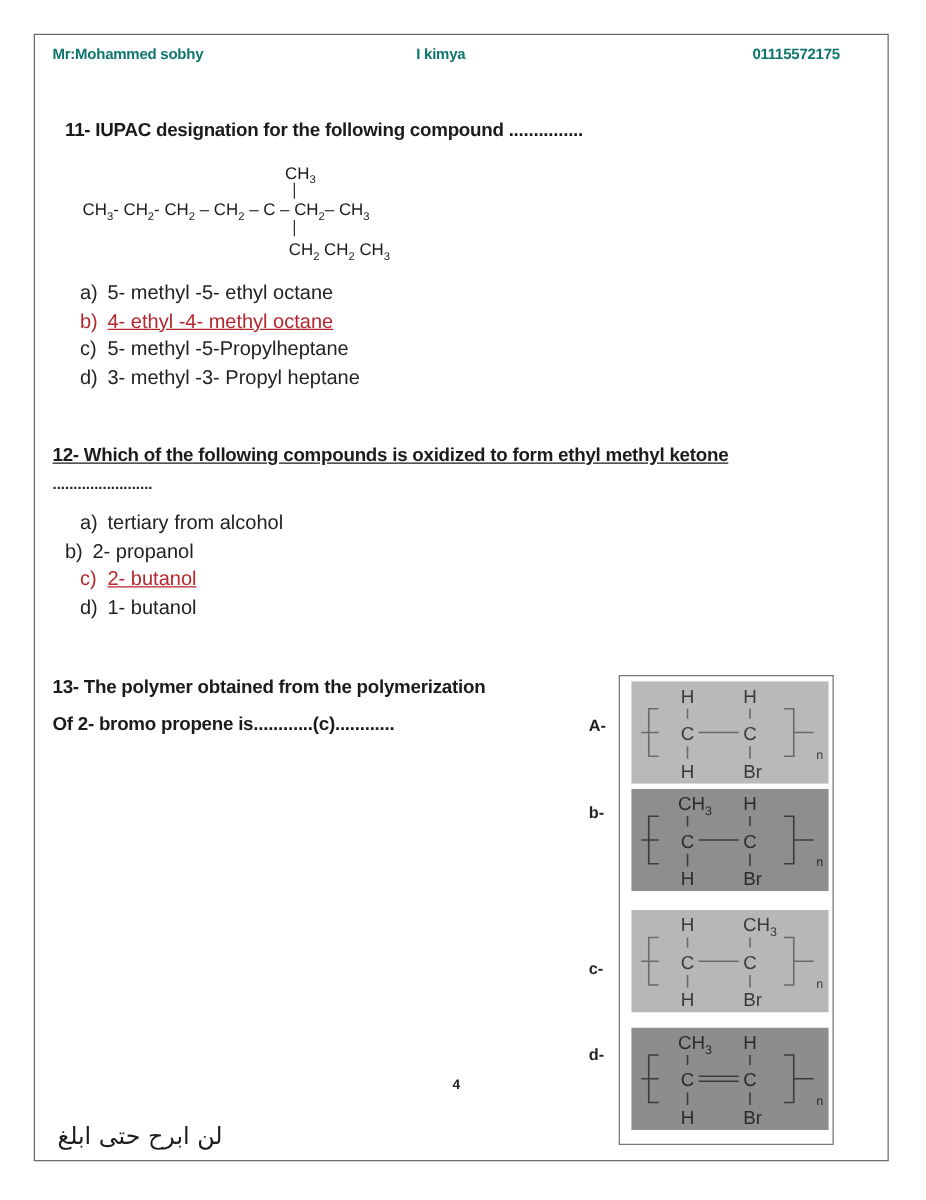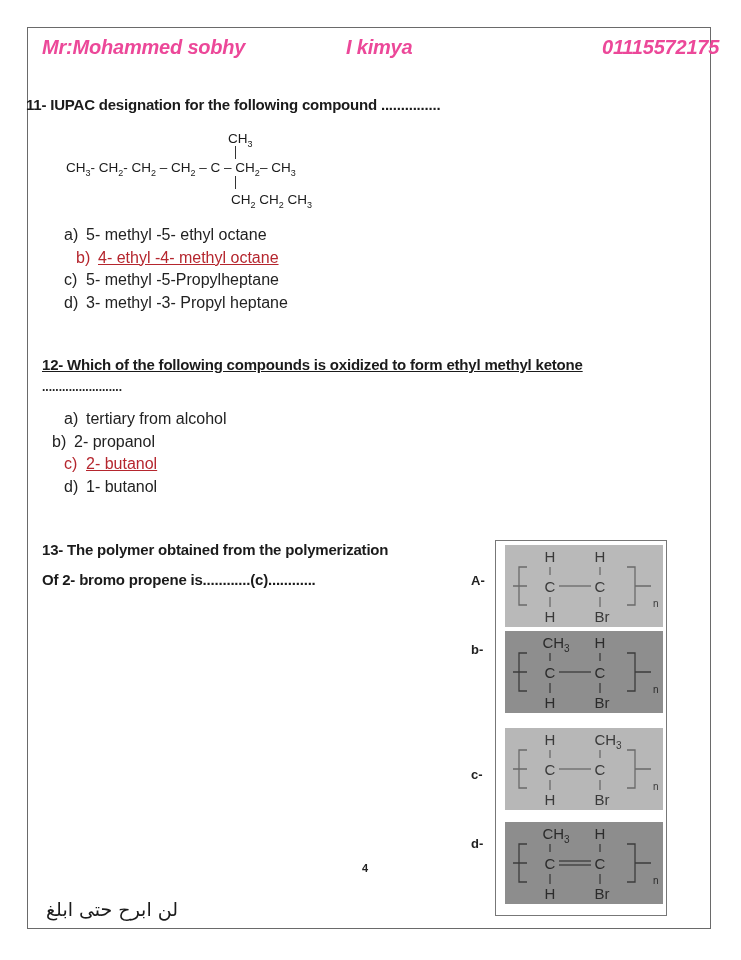--- a/index.html
+++ b/index.html
@@ -1,20 +1,20 @@
 <!DOCTYPE html>
 <html><head>
 <meta charset="utf-8">
 <style>
   html, body { margin:0; padding:0; background:#ffffff; }
   body { width:741px; height:960px; position:relative; overflow:hidden;
          font-family:"Liberation Sans", "DejaVu Sans", sans-serif; color:#1a1a1a; }
   .page-border { position:absolute; left:27px; top:27px; width:684px; height:902px;
                  border:1.5px solid #6a6a6a; box-sizing:border-box; }
-  .hdr { position:absolute; top:36px; font-weight:bold; font-size:20px; color:#ec4899; letter-spacing:-0.2px;font-style:italic; }
+  .hdr { position:absolute; top:36px; font-weight:bold; font-size:12px; color:#0f766e; letter-spacing:-0.2px; }
   .q-title { position:absolute; font-weight:bold; font-size:15px; color:#1b1b1b; letter-spacing:-0.2px; white-space:nowrap; }
   .opt { position:absolute; font-size:16px; color:#222; white-space:nowrap; }
   .opt .lbl { display:inline-block; width:22px; }
   .opt.correct { color:#b5262e; }
   .opt.correct .txt { text-decoration:underline; }
   .dots { position:absolute; font-weight:bold; font-size:12px; letter-spacing:0px; color:#222; }
   
   .formula { position:absolute; font-size:13.5px; color:#1b1b1b; white-space:nowrap; }
   .formula sub { font-size:9px; }
   .vline { position:absolute; width:1px; background:#333; }
@@ -26,36 +26,36 @@
   .struct svg { width:100%; height:100%; display:block; }
   .pagenum { position:absolute; left:362px; top:862px; font-size:11px; font-weight:bold; color:#222; }
   .arabic { position:absolute; left:46px; top:898px; font-size:19px; color:#1b1b1b; direction:rtl; font-family:"DejaVu Sans", sans-serif; }
 </style>
 </head>
 <body>
 
 <div class="page-border"></div>
 
 <div class="hdr" style="left:42px;">Mr:Mohammed sobhy</div>
-<div class="hdr" style="left:333px;margin-left:13px;">I kimya</div>
+<div class="hdr" style="left:333px;">I kimya</div>
 <div class="hdr" style="left:602px;">01115572175</div>
 
-<div class="q-title" style="left:26px; top:96px;">11- IUPAC designation for the following compound ...............</div>
+<div class="q-title" style="left:52px; top:96px;">11- IUPAC designation for the following compound ...............</div>
 
 <div>
   <div class="formula" style="left:228px; top:131px;">CH<sub>3</sub></div>
   <div class="vline" style="left:235px; top:146px; height:13px;"></div>
   <div class="formula" style="left:66px; top:160px;">CH<sub>3</sub>- CH<sub>2</sub>- CH<sub>2</sub> – CH<sub>2</sub> – C – CH<sub>2</sub>– CH<sub>3</sub></div>
   <div class="vline" style="left:235px; top:176px; height:13px;"></div>
   <div class="formula" style="left:231px; top:192px;">CH<sub>2</sub> CH<sub>2</sub> CH<sub>3</sub></div>
 </div>
 
 <div id="q11-options">
     <div class="opt" style="left: 64px; top: 226px;"><span class="lbl">a)</span><span class="txt">5- methyl -5- ethyl octane</span></div>
-    <div class="opt correct" style="left: 76px; top: 248.5px;"><span class="lbl">b)</span><span class="txt">4- ethyl -4- methyl octane</span></div>
+    <div class="opt correct" style="left: 64px; top: 248.5px;"><span class="lbl">b)</span><span class="txt">4- ethyl -4- methyl octane</span></div>
     <div class="opt" style="left: 64px; top: 271px;"><span class="lbl">c)</span><span class="txt">5- methyl -5-Propylheptane</span></div>
     <div class="opt" style="left: 64px; top: 293.5px;"><span class="lbl">d)</span><span class="txt">3- methyl -3- Propyl heptane</span></div>
   </div>
 
 <div class="q-title" style="left:42px; top:356px;text-decoration:underline;">12- Which of the following compounds is oxidized to form ethyl  methyl ketone</div>
 <div class="dots" style="left:42px; top:380px;">........................</div>
 <div id="q12-options">
     <div class="opt" style="left: 64px; top: 410px;"><span class="lbl">a)</span><span class="txt">tertiary from alcohol</span></div>
     <div class="opt" style="left: 52px; top: 432.5px;"><span class="lbl">b)</span><span class="txt">2- propanol</span></div>
     <div class="opt correct" style="left: 64px; top: 455px;"><span class="lbl">c)</span><span class="txt">2- butanol</span></div>

